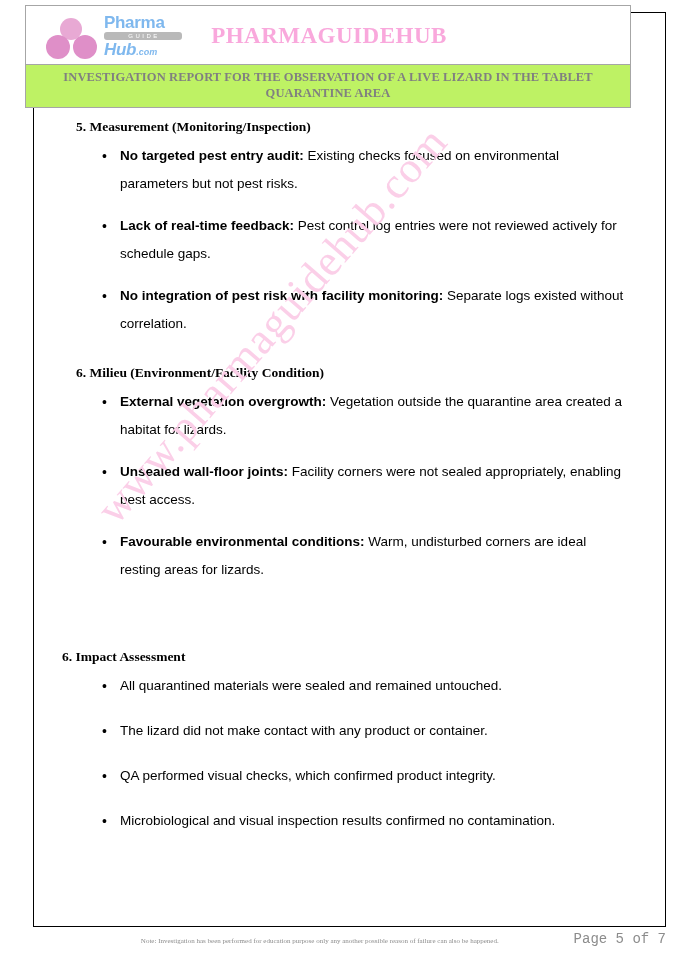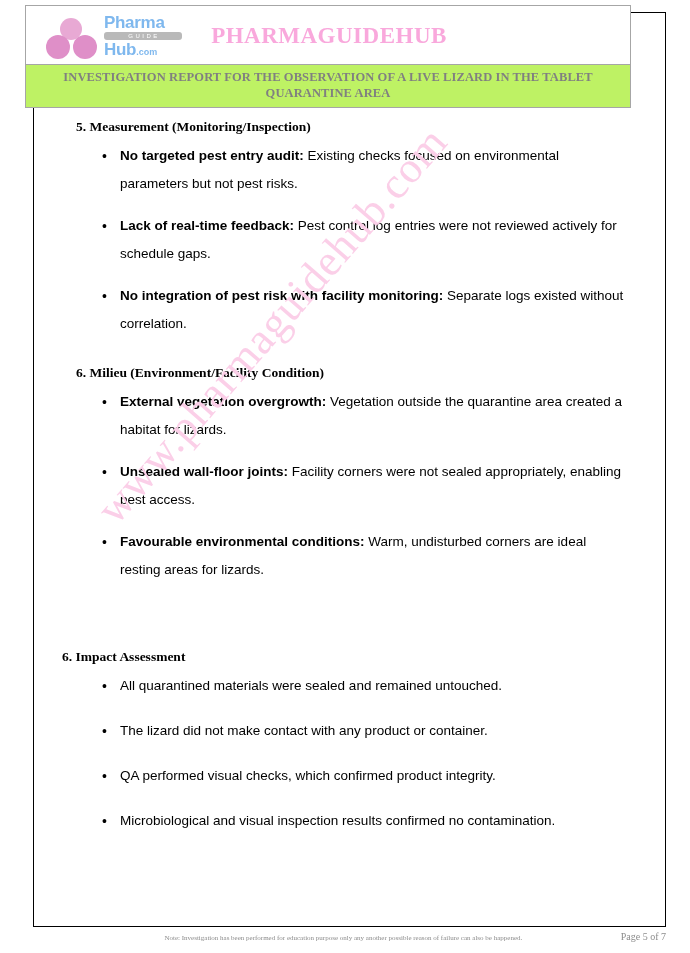--- a/index.html
+++ b/index.html
@@ -126,20 +126,21 @@
     padding-left: 2px;
     box-sizing: border-box;
   }
   .logo-hub {
     font-family: "Liberation Sans", "DejaVu Sans", sans-serif;
     font-weight: bold;
     font-size: 17px;
     color: #7fb8ee;
     line-height: 17px;
     letter-spacing: -0.3px;
+    font-style: italic;
   }
   .logo-com {
     font-size: 9px;
     font-weight: bold;
     color: #7fb8ee;
     letter-spacing: 0;
   }
 
   .brand-title {
     position: absolute;
@@ -228,22 +229,22 @@
   .footer-note {
     flex: 1;
     text-align: center;
     font-family: "Liberation Serif", "DejaVu Serif", serif;
     font-size: 7px;
     color: #8c8c8c;
     padding-left: 40px;
     line-height: 10px;
   }
   .footer-page {
-    font-family: Liberation Serif, serif;
-    font-size: 10px;
+    font-family: Liberation Mono, monospace;
+    font-size: 14px;
     color: #8c8c8c;
     white-space: nowrap;
     padding-left: 10px;
   }
 </style>
 </head>
 <body>
 
 <div class="page"></div>
 

